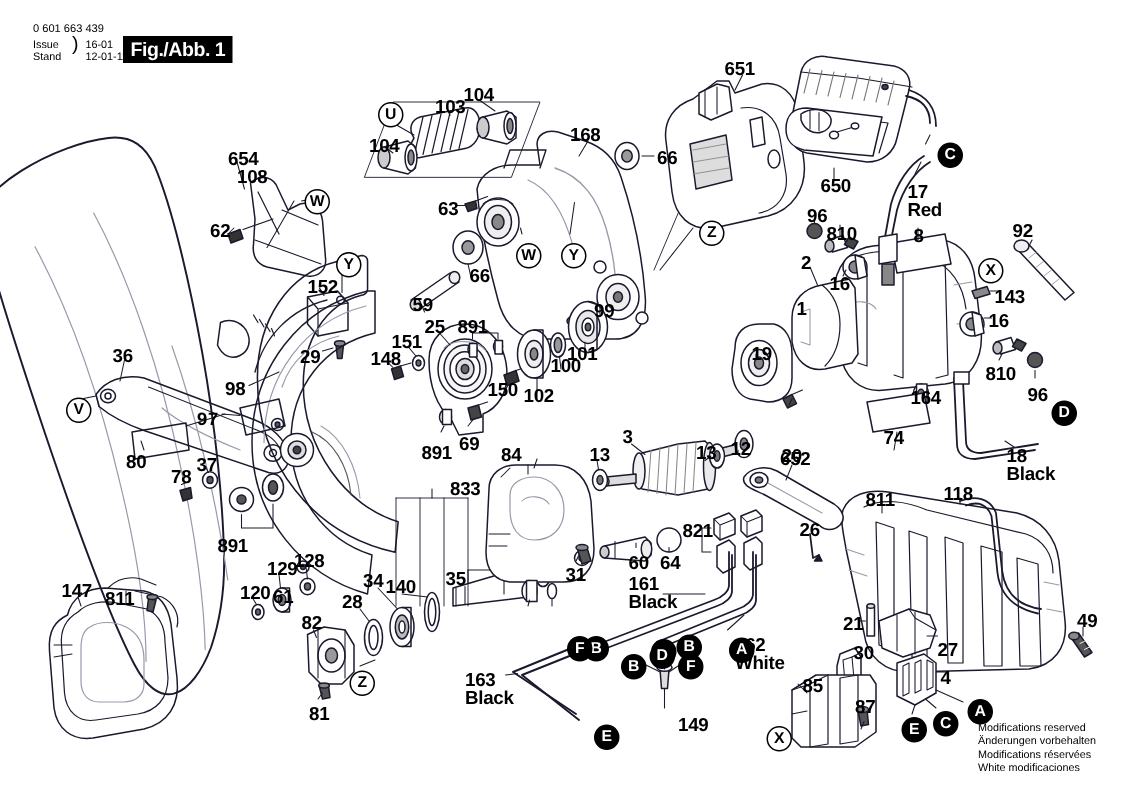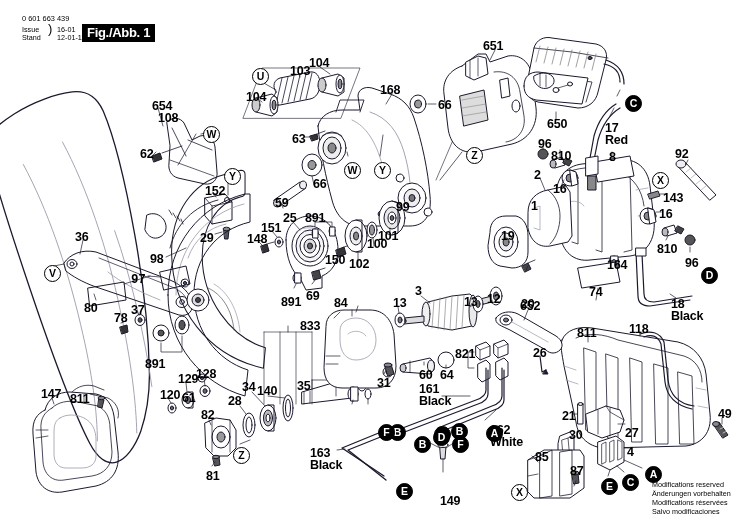--- a/index.html
+++ b/index.html
@@ -733,21 +733,21 @@
   <div class="hdr" id="hdr-issue">Issue</div>
   <div class="hdr" id="hdr-stand">Stand</div>
   <div class="hdr" id="hdr-brace1">)</div>
   <div class="hdr" id="hdr-date1">16-01</div>
   <div class="hdr" id="hdr-date2">12-01-11</div>
   <div id="figbox">Fig./Abb. 1</div>
 
   <div class="foot" style="left:652px;top:481px;">Modifications reserved</div>
   <div class="foot" style="left:652px;top:490px;">Änderungen vorbehalten</div>
   <div class="foot" style="left:652px;top:499px;">Modifications réservées</div>
-  <div class="foot" style="left:652px;top:508px;">Salvo modificaciones</div>
+  <div class="foot" style="left:652px;top:508px;">White modificaciones</div>
 
   <div id="callout-layer">
       <div class="lbl" style="left: 152px; top: 100px;">654</div>
       <div class="lbl" style="left: 158px; top: 112px;">108</div>
       <div class="lbl" style="left: 140px; top: 148px;">62</div>
       <div class="lbl" style="left: 205px; top: 185px;">152</div>
       <div class="lbl" style="left: 200px; top: 232px;">29</div>
       <div class="lbl" style="left: 75px; top: 231px;">36</div>
       <div class="lbl" style="left: 84px; top: 302px;">80</div>
       <div class="lbl" style="left: 114px; top: 312px;">78</div>
@@ -795,21 +795,21 @@
       <div class="lbl" style="left: 377px; top: 377px;">31</div>
       <div class="lbl" style="left: 419px; top: 369px;">60</div>
       <div class="lbl" style="left: 440px; top: 369px;">64</div>
       <div class="lbl" style="left: 455px; top: 348px;">821</div>
       <div class="lbl" style="left: 419px; top: 383px;">161
 Black</div>
       <div class="lbl" style="left: 490px; top: 424px;">162
 White</div>
       <div class="lbl" style="left: 310px; top: 447px;">163
 Black</div>
-      <div class="lbl" style="left: 440px; top: 477px; margin-top: 18px;">149</div>
+      <div class="lbl" style="left: 452px; top: 477px;">149</div>
       <div class="lbl" style="left: 533px; top: 347px;">26</div>
       <div class="lbl" style="left: 562px; top: 410px;">21</div>
       <div class="lbl" style="left: 569px; top: 429px;">30</div>
       <div class="lbl" style="left: 625px; top: 427px;">27</div>
       <div class="lbl" style="left: 627px; top: 446px;">4</div>
       <div class="lbl" style="left: 523px; top: 451px; margin-left: 12px;">85</div>
       <div class="lbl" style="left: 570px; top: 465px; text-align: center;">87</div>
       <div class="lbl" style="left: 718px; top: 408px;">49</div>
       <div class="lbl" style="left: 577px; top: 327px;">811</div>
       <div class="lbl" style="left: 629px; top: 323px;">118</div>

